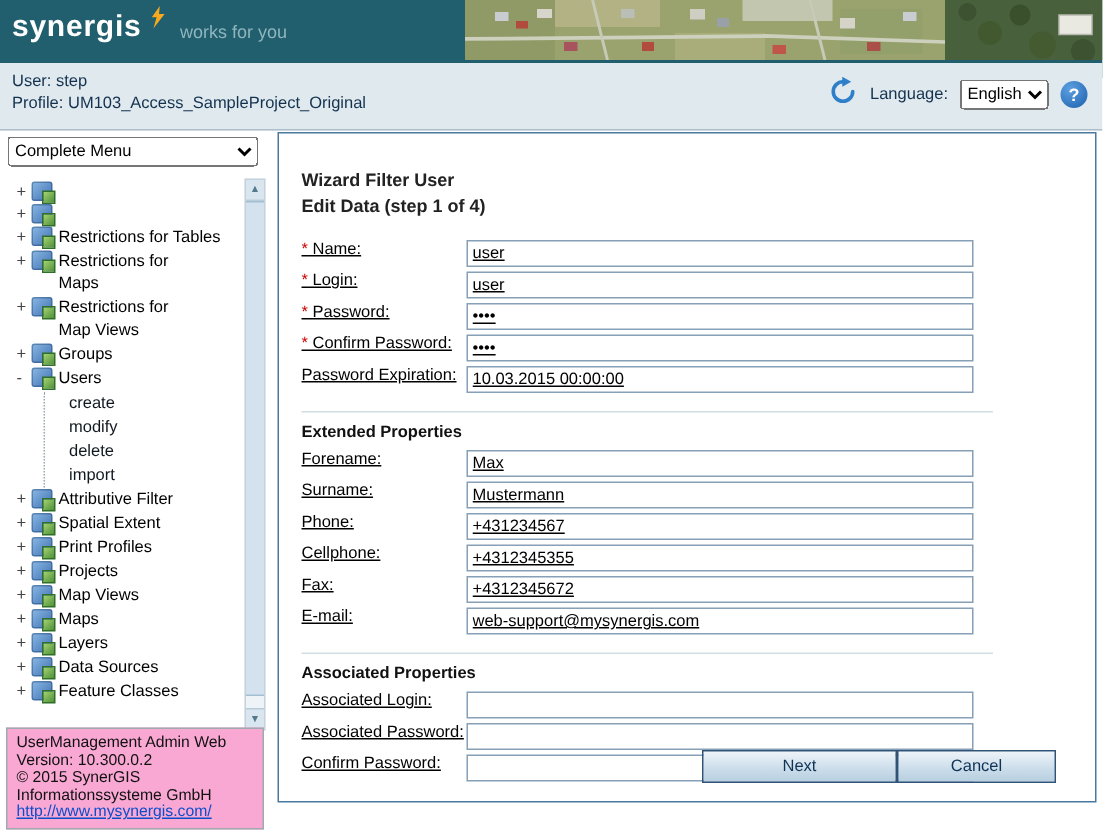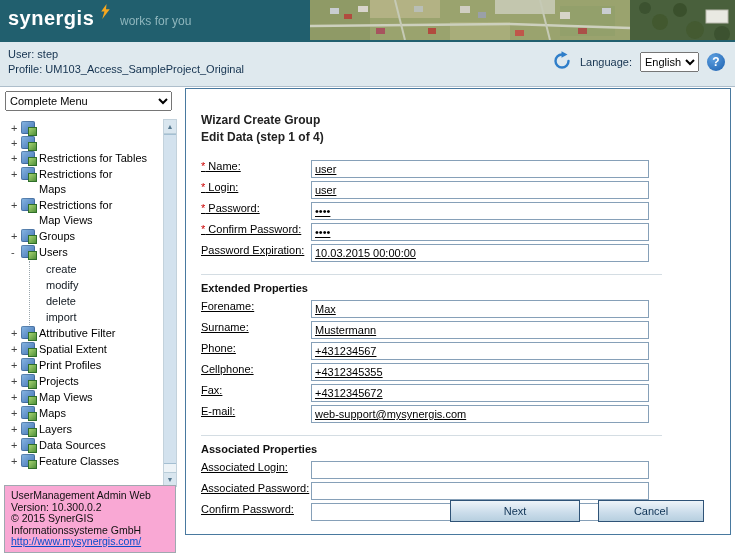--- a/index.html
+++ b/index.html
@@ -54,21 +54,21 @@
   .panel-inner{padding:24px 0 0 15px;}
   .title{font-size:12px;font-weight:bold;color:#222;margin:0 0 3px 0;}
   .subtitle{font-size:12px;font-weight:bold;color:#222;margin:0 0 16px 0;}
   .frow{display:flex;align-items:flex-start;height:21px;text-decoration:underline;}
   .flabel{width:110px;flex:none;font-size:11px;color:#000;}
   .req{color:#cc0000;}
   .finput{width:338px;height:18px;border:1px solid #86a0b8;padding:1px 3px;font-size:11px;
           font-family:inherit;color:#000;background:#fff;box-sizing:border-box;}
   .fgroup.sep{border-top:1px solid #d4dde3;margin-top:9px;margin-right:68px;padding-top:7px;}
   .section-head{font-size:11px;font-weight:bold;color:#111;margin:0 0 6px 0;}
-  .buttons{position:absolute;right:26px;bottom:12px;display:flex;gap:18px;}
+  .buttons{position:absolute;right:26px;bottom:12px;display:flex;gap:0;}
   .btn{height:22px;border:1px solid #2f5377;background:linear-gradient(#eef4f9,#cadcea 60%,#b7cfdf);
        color:#0f3355;font-size:11px;font-family:inherit;cursor:pointer;}
   .btn-next{width:130px;}
   .btn-cancel{width:106px;}
 </style>
 </head>
 <body>
 
 <div class="topbar">
   <span class="logo-text">synergis</span>
@@ -241,21 +241,21 @@
     <div>UserManagement Admin Web</div>
     <div>Version: 10.300.0.2</div>
     <div>© 2015 SynerGIS</div>
     <div>Informationssysteme GmbH</div>
     <div><a class="footer-link">http://www.mysynergis.com/</a></div>
   </div>
 </div>
 
 <div class="panel">
   <div class="panel-inner">
-    <div class="title">Wizard Create Group</div>
+    <div class="title">Wizard Filter User</div>
     <div class="subtitle">Edit Data (step 1 of 4)</div>
     <div id="form-groups">
         <div class="fgroup">
           <div class="frow">
             <label class="flabel"><span class="req">*</span> Name:</label>
             <input type="text" class="finput" value="user" style="">
           </div>
           <div class="frow">
             <label class="flabel"><span class="req">*</span> Login:</label>
             <input type="text" class="finput" value="user" style="">

